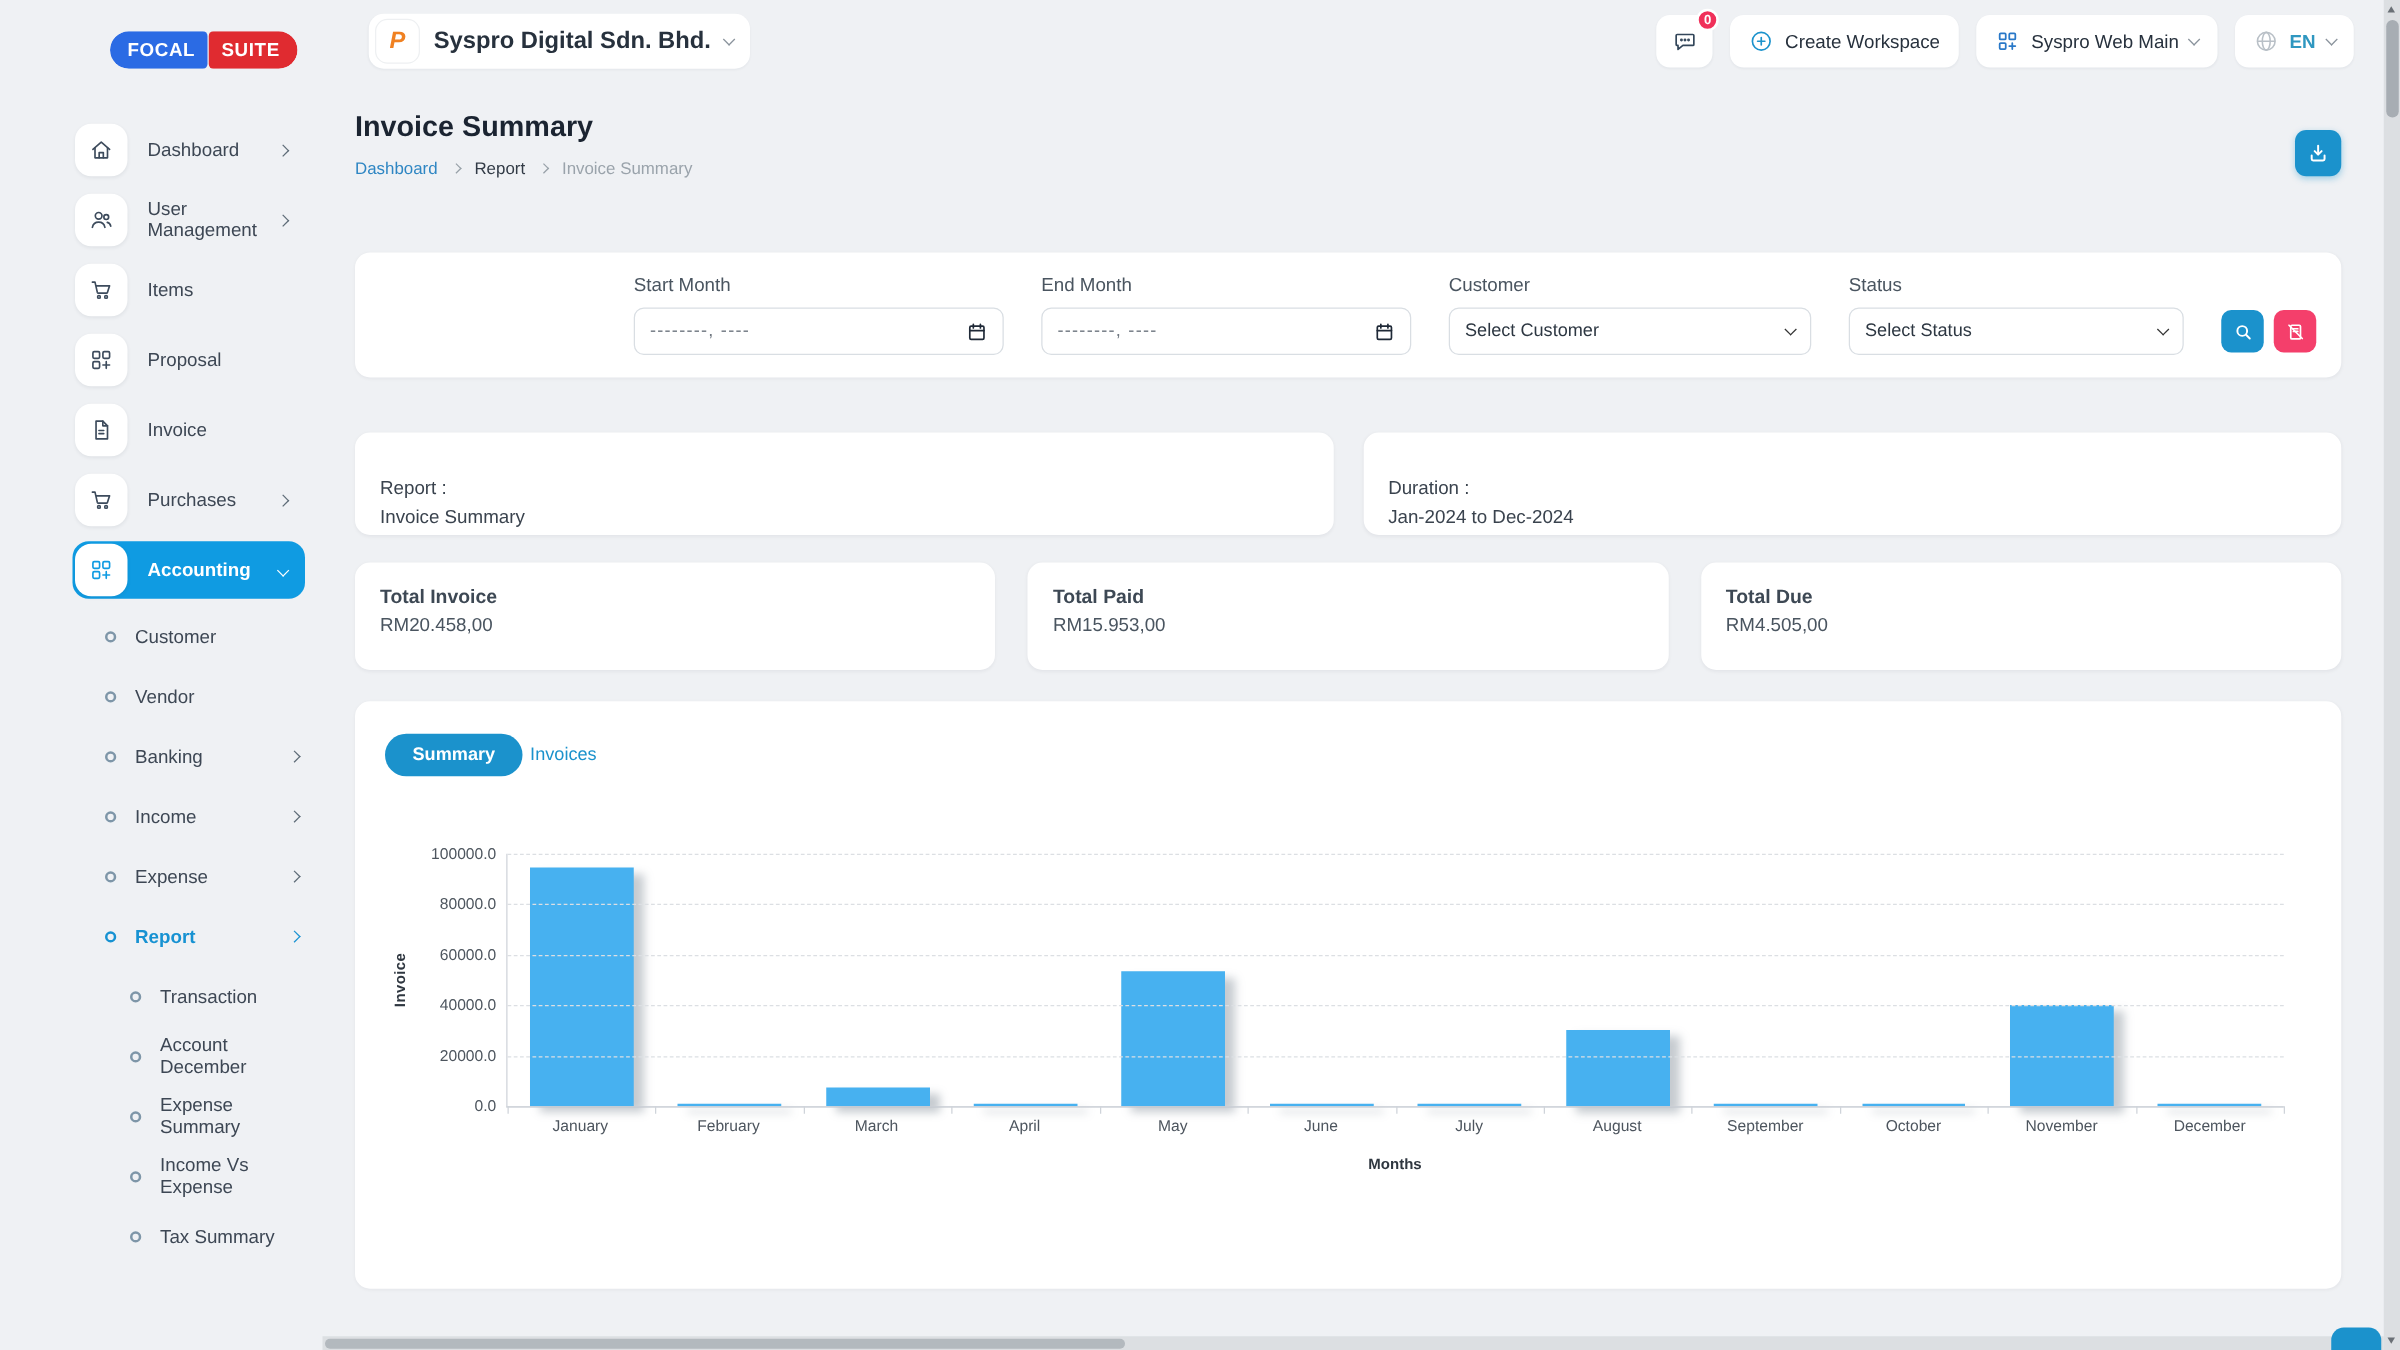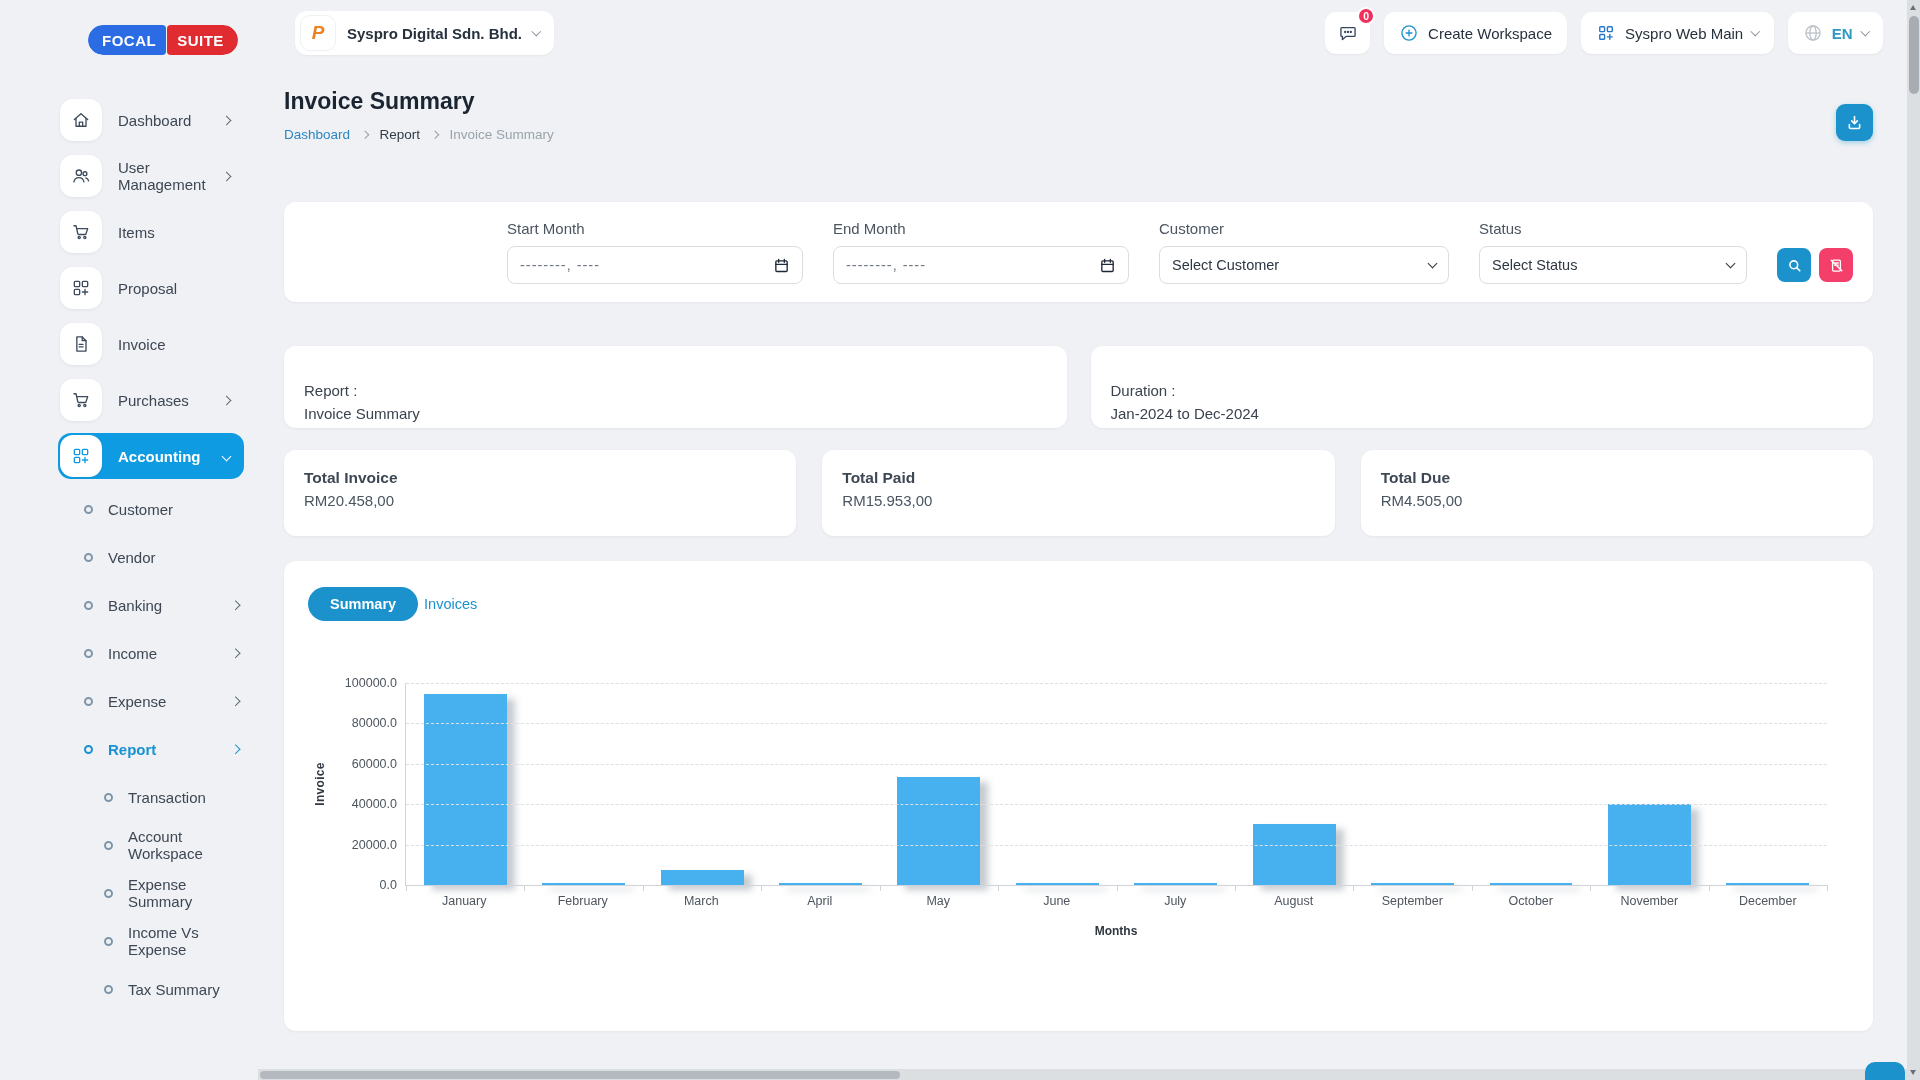--- a/index.html
+++ b/index.html
@@ -28,21 +28,21 @@
   .sub-label { margin-left:15px; font-size:15px; color:#3d4754; }
   .sub-item .chev { width:6.5px; height:6.5px; }
   .sub-item.active .sub-label { color:#1792d2; font-weight:bold; }
   .sub-item.active .ring { border-color:#1792d2; }
   .sub-item.active .chev { border-color:#1792d2; }
 
   
   .header { position:absolute; left:258px; top:0; right:13px; height:66px; display:flex; align-items:center; padding:0 24px 0 37px; }
   .ws-chip { background:#fff; border-radius:12px; height:44px; display:flex; align-items:center; padding:0 14px 0 5px; gap:11px; box-shadow:0 1px 2px rgba(20,30,50,.05); cursor:pointer; }
   .ws-logo { width:36px; height:36px; border-radius:10px; border:1px solid #eef0f2; display:flex; align-items:center; justify-content:center; font-weight:800; font-style:italic; font-size:19px; color:#f08122; background:#fff; }
-  .ws-name { font-size:15px; color:#27313d; font-weight:600; }
+  .ws-name { font-size:19px; color:#27313d; font-weight:600; }
   .h-right { margin-left:auto; display:flex; align-items:center; gap:14px; }
   .hbtn { background:#fff; border-radius:11px; height:42px; display:flex; align-items:center; gap:9px; padding:0 15px; box-shadow:0 1px 2px rgba(20,30,50,.05); font-size:15px; color:#27313d; cursor:pointer; }
   .hbtn svg { width:20px; height:20px; }
   .msg-btn { width:45px; justify-content:center; position:relative; padding:0; }
   .badge { position:absolute; top:-5px; right:-5px; min-width:18px; height:18px; border-radius:9px; background:#f0305a; border:2px solid #fff; color:#fff; font-size:10.5px; font-weight:bold; display:flex; align-items:center; justify-content:center; }
   .hchev { width:6.5px; height:6.5px; border-right:1.7px solid #8a939c; border-bottom:1.7px solid #8a939c; transform:rotate(45deg); margin-top:-3px; }
   .lang-label { color:#2f97c0; font-weight:600; }
 
   
   .main { position:absolute; left:284px; top:88px; width:1589px; }
@@ -239,21 +239,21 @@
       <span class="sub-label">Report</span>
       <span class="chev"></span>
     </div>
 
     <div class="sub-item lvl3">
       <span class="ring"></span>
       <span class="sub-label">Transaction</span>
     </div>
     <div class="sub-item lvl3">
       <span class="ring"></span>
-      <span class="sub-label">Account Workspace</span>
+      <span class="sub-label">Account December</span>
     </div>
     <div class="sub-item lvl3">
       <span class="ring"></span>
       <span class="sub-label">Expense Summary</span>
     </div>
     <div class="sub-item lvl3">
       <span class="ring"></span>
       <span class="sub-label">Income Vs Expense</span>
     </div>
     <div class="sub-item lvl3">

